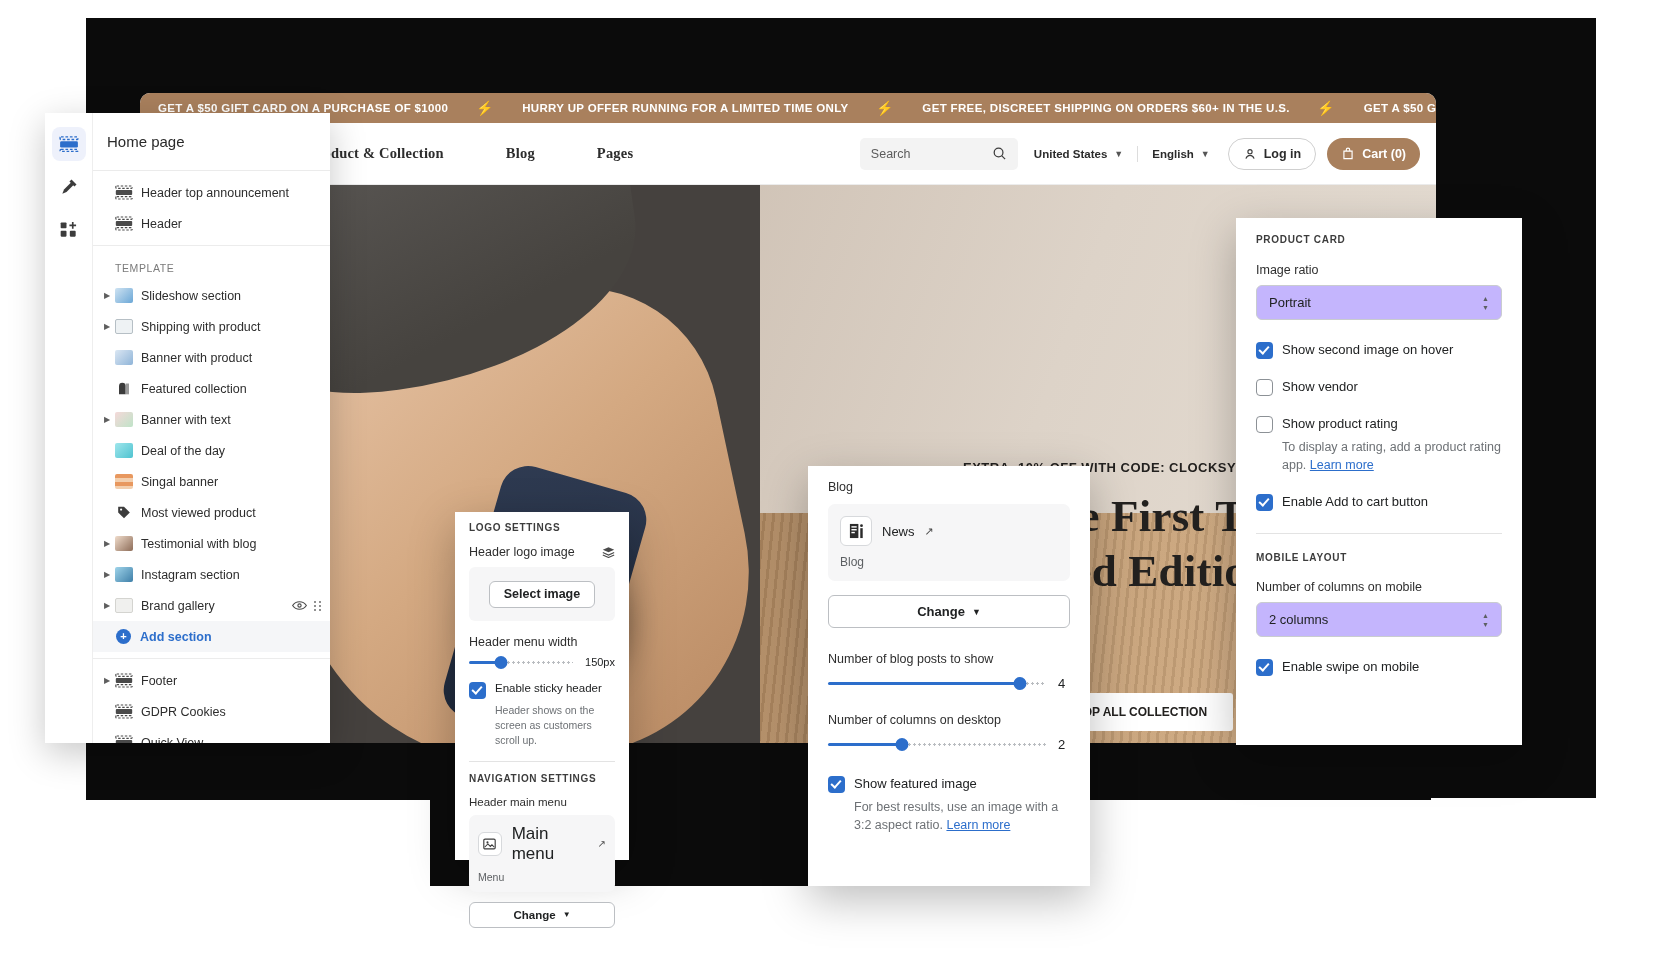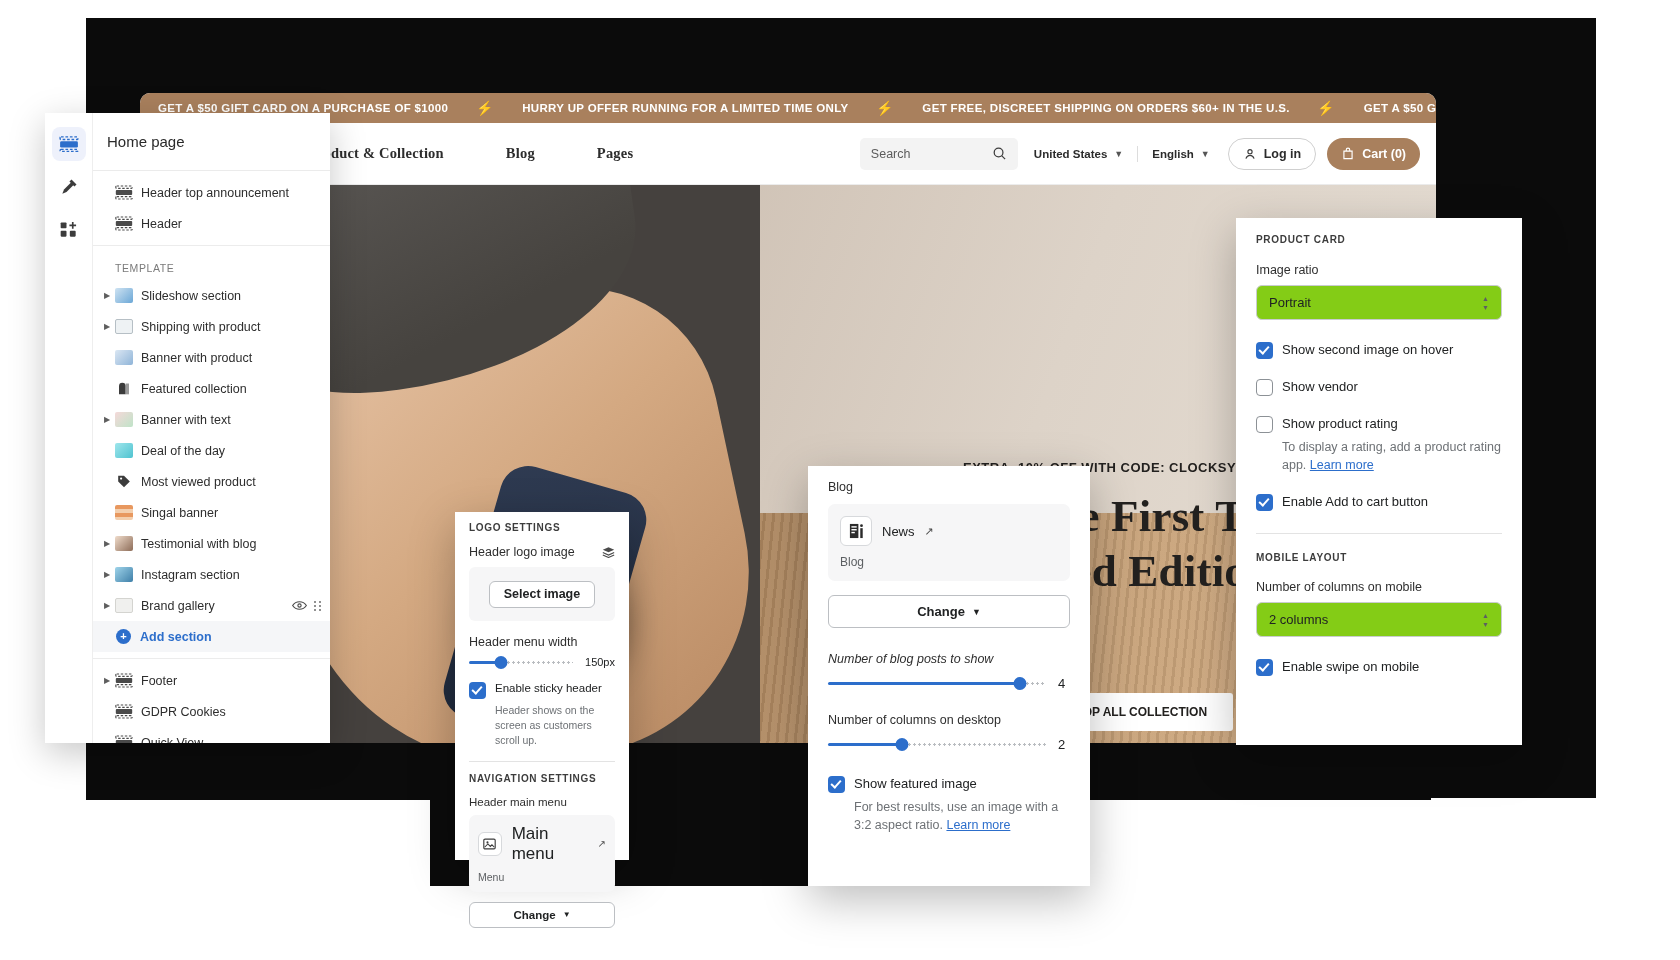--- a/index.html
+++ b/index.html
@@ -149,21 +149,21 @@
   .divider { height:1px; background:#ececec; margin:6px 0; }
   .addrow { background:#f5f6f8; color:#2c6ecb; font-weight:600; }
   .plus-ic { width:15px; height:15px; border-radius:50%; background:#2c6ecb; color:#fff;
     font-size:11px; line-height:15px; text-align:center; margin:0 9px 0 3px; flex:0 0 15px; font-weight:700; }
 
   
   .card { position:absolute; background:#fff; box-shadow: 0 14px 42px rgba(0,0,0,.26); }
   .card-title { font-size:10px; font-weight:700; color:#3c3c3c; letter-spacing:.7px; }
   .fld-label { font-size:12.5px; color:#2e2e2e; }
   .selectbox {
-    border:1px solid #c9cccf; border-radius:6px; background:#84cc16;
+    border:1px solid #c9cccf; border-radius:6px; background:#c4b5fd;
     display:flex; align-items:center; justify-content:space-between;
     font-size:13px; color:#202223;
   }
   .stepper { display:flex; flex-direction:column; gap:2px; font-size:7px; color:#5c5f62; line-height:1; }
   .btn-outline {
     border:1px solid #bcbfc3; border-radius:6px; background:#fff;
     display:flex; align-items:center; justify-content:center; gap:7px;
     font-size:13px; font-weight:600; color:#202223;
   }
   .resource {
@@ -383,30 +383,30 @@
           <span class="sicon" style="display:block;background:linear-gradient(135deg,#f5d9d9,#bfe3c8);border-radius:2px;"></span>
           <span class="sec-label">Banner with text</span>
         </div>
         <div class="sec-row">
           <span class="caret empty">▶</span>
           <span class="sicon" style="display:block;background:linear-gradient(135deg,#9fe6ec,#4fc3d0);border-radius:2px;"></span>
           <span class="sec-label">Deal of the day</span>
         </div>
         <div class="sec-row">
           <span class="caret empty">▶</span>
+          <span class="sicon" style="display:block;background:repeating-linear-gradient(180deg,#e8985f 0 4px,#f3cfae 4px 8px);border-radius:2px;"></span>
+          <span class="sec-label">Singal banner</span>
+        </div>
+        <div class="sec-row">
+          <span class="caret empty">▶</span>
           <svg class="sicon" viewBox="0 0 18 18">
             <path d="M2 9V2h7l7 7-7 7z" fill="#3c3c3c"></path>
               <circle cx="5.5" cy="5.5" r="1.3" fill="#fff"></circle>
           </svg>
           <span class="sec-label">Most viewed product</span>
-        </div>
-        <div class="sec-row">
-          <span class="caret empty">▶</span>
-          <span class="sicon" style="display:block;background:repeating-linear-gradient(180deg,#e8985f 0 4px,#f3cfae 4px 8px);border-radius:2px;"></span>
-          <span class="sec-label">Singal banner</span>
         </div>
         <div class="sec-row">
           <span class="caret">▶</span>
           <span class="sicon" style="display:block;background:linear-gradient(135deg,#f0dccb,#8d6c58);border-radius:2px;"></span>
           <span class="sec-label">Testimonial with blog</span>
         </div>
         <div class="sec-row">
           <span class="caret">▶</span>
           <span class="sicon" style="display:block;background:linear-gradient(135deg,#9fd4ea,#3f7fa8);border-radius:2px;"></span>
           <span class="sec-label">Instagram section</span>
@@ -551,21 +551,21 @@
           <span class="extlink" style="font-size:11px;">↗</span>
         </div>
         <div class="res-sub">Blog</div>
       </div>
 
       <div class="btn-outline" style="height:33px;margin-top:14px;">
         <span>Change</span>
         <span style="font-size:9px;">▼</span>
       </div>
 
-      <div class="fld-label" style="margin-top:24px;font-style:italic;">Number of blog posts to show</div>
+      <div class="fld-label" style="margin-top:24px;">Number of blog posts to show</div>
       <div class="srow" style="margin-top:10px;">
         <div class="slider">
           <div class="track-done" style="width:88%"></div>
           <div class="track-rest"></div>
           <div class="knob" style="left:88%"></div>
         </div>
         <span class="sval">4</span>
       </div>
 
       <div class="fld-label" style="margin-top:22px;">Number of columns on desktop</div>

